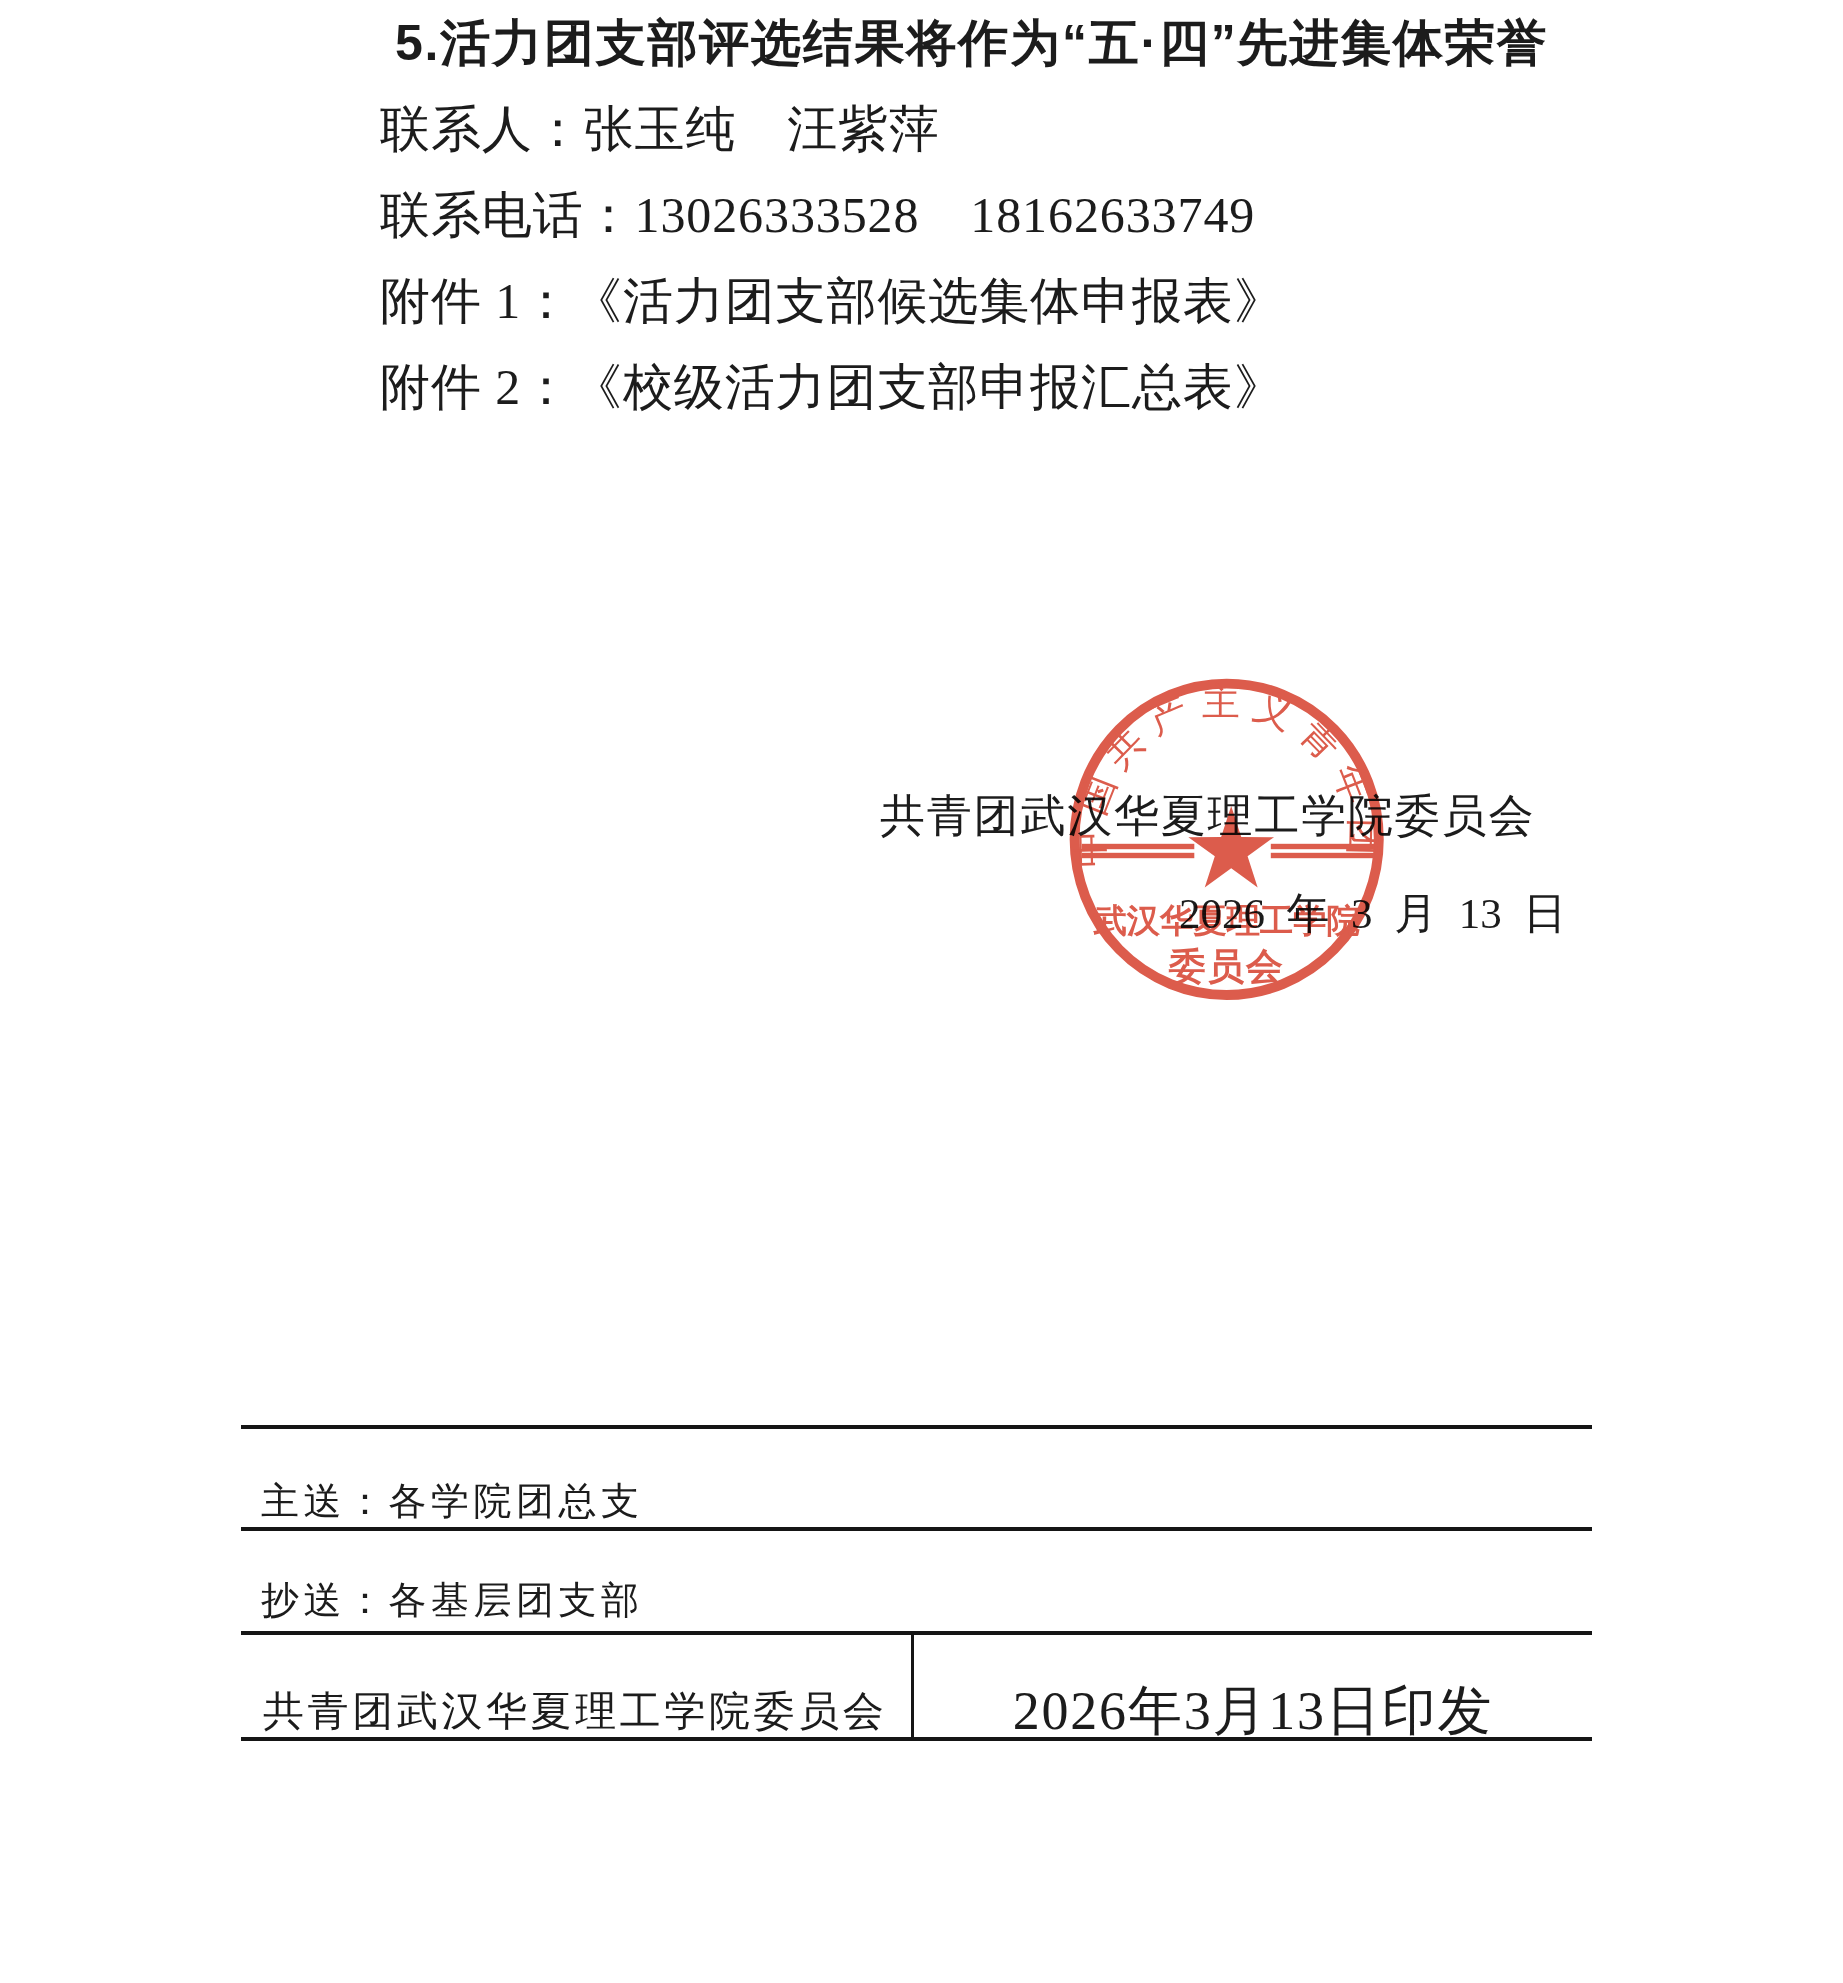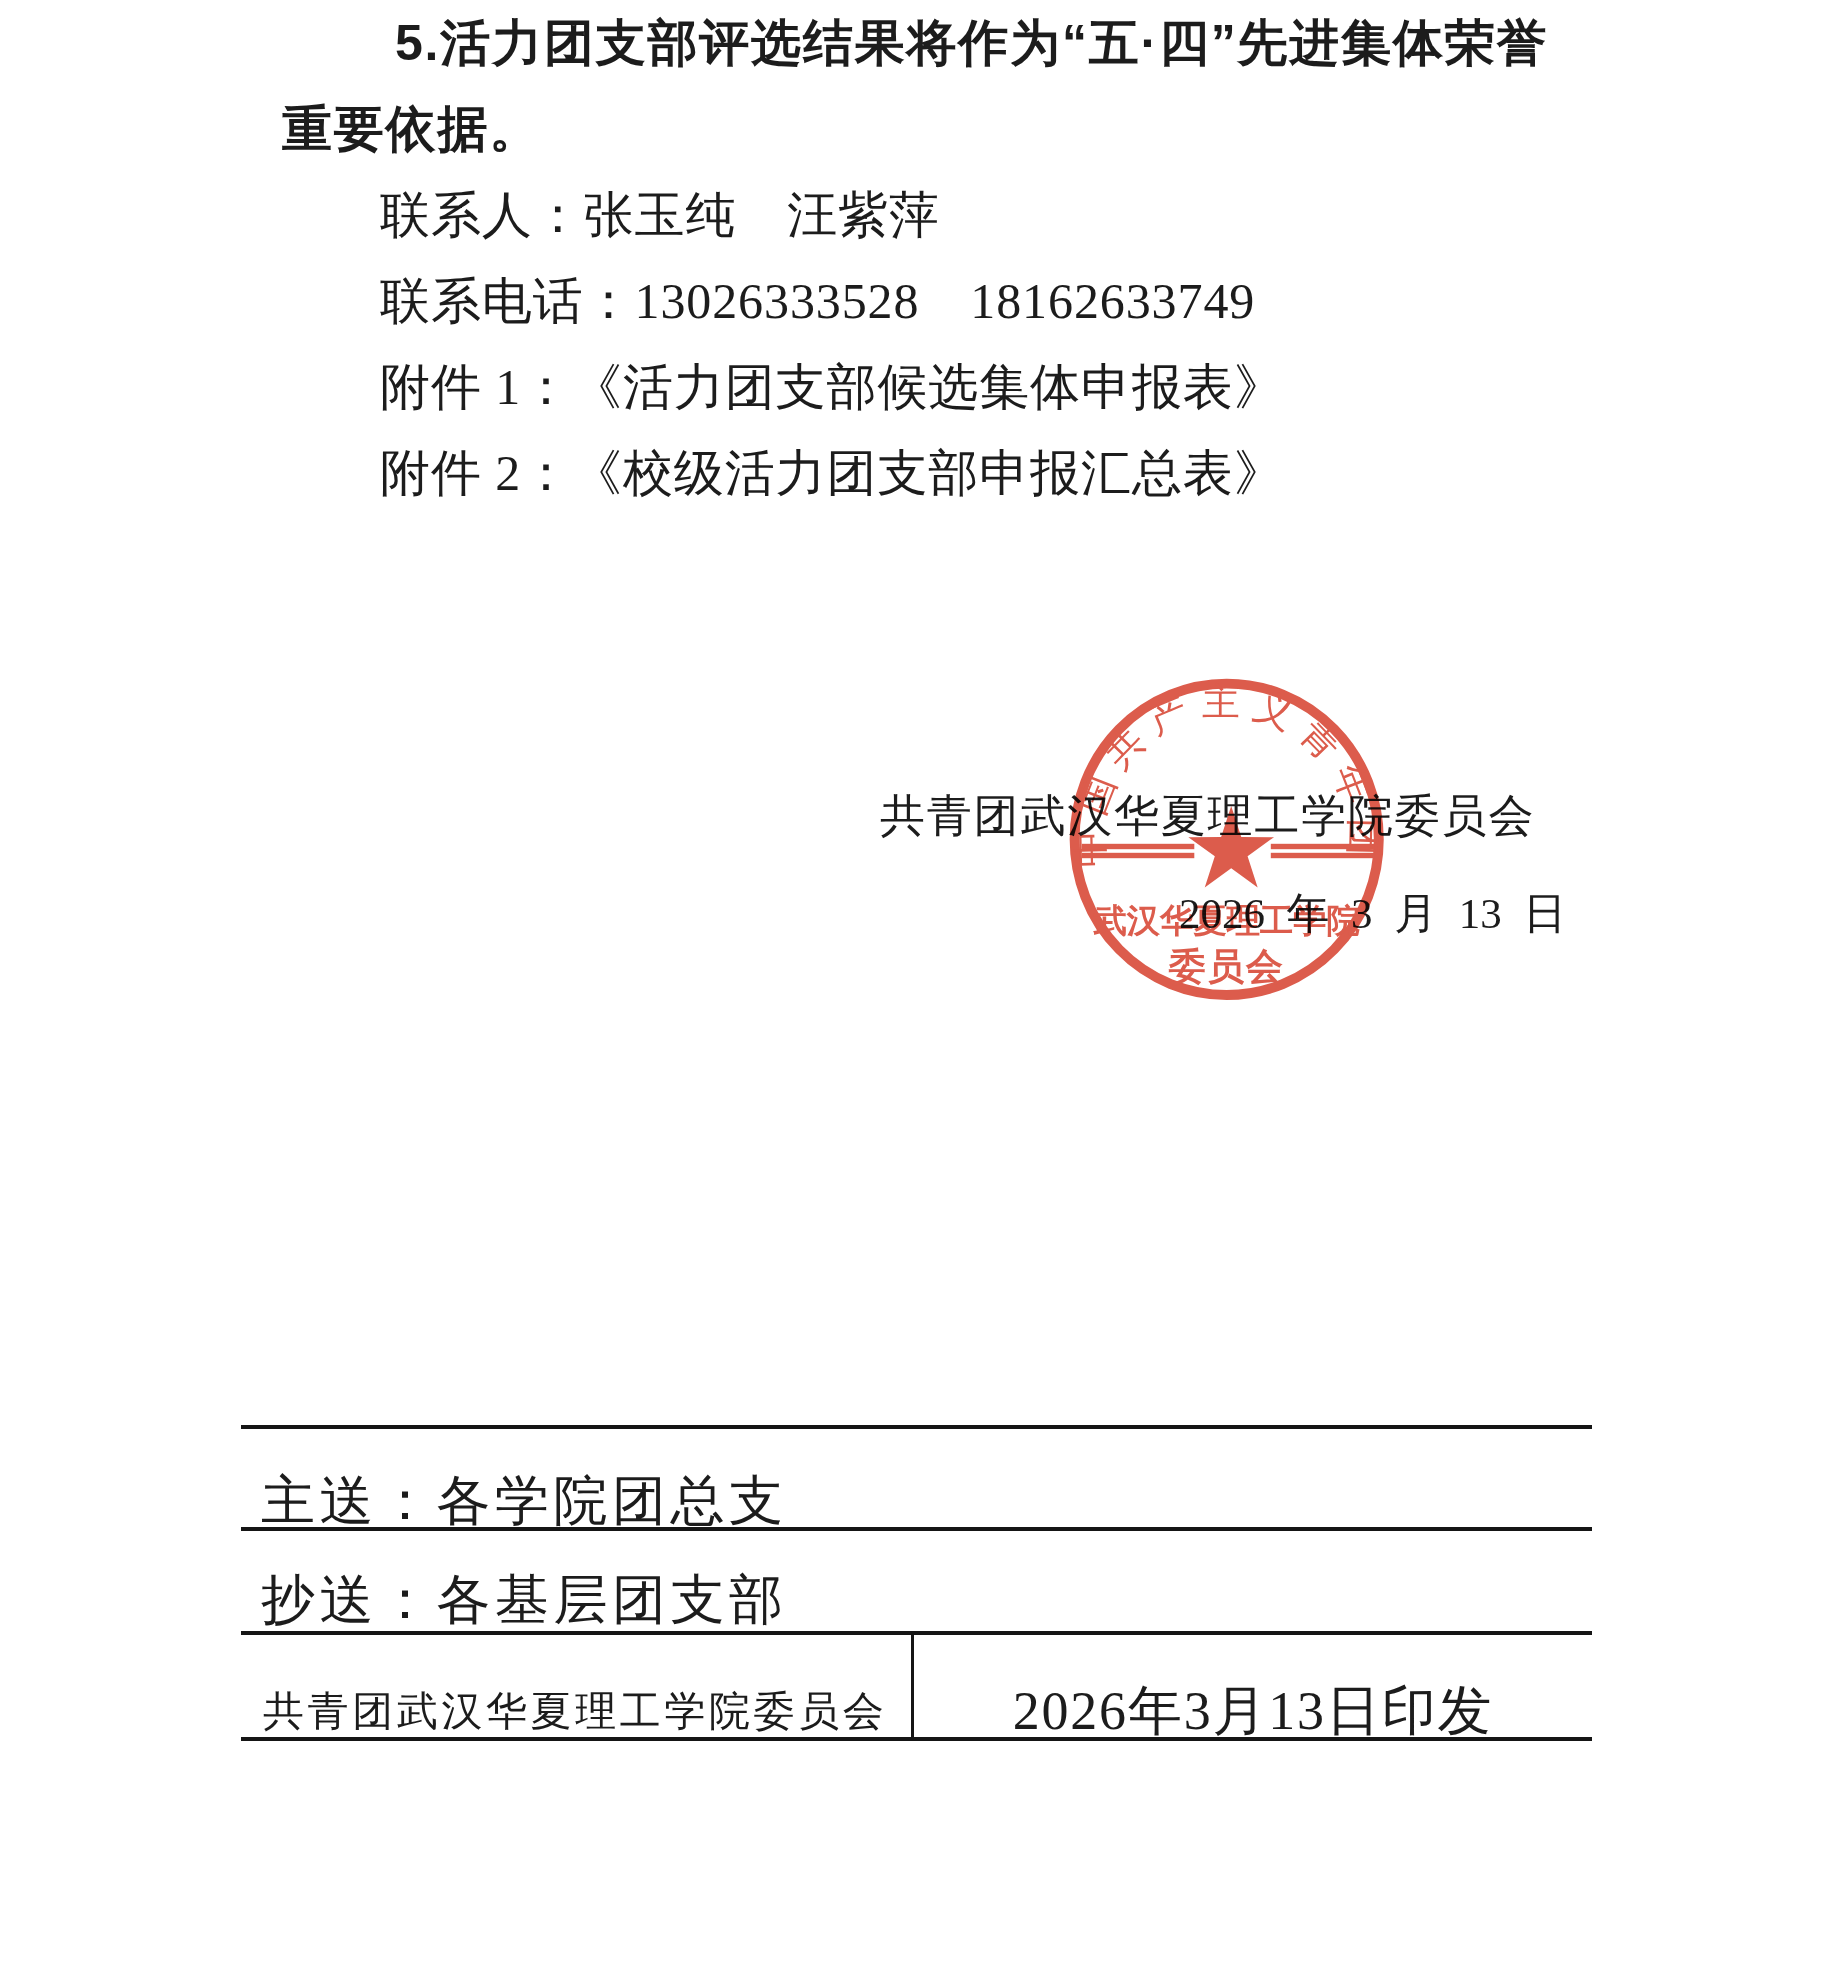--- a/index.html
+++ b/index.html
@@ -37,40 +37,39 @@
     mix-blend-mode:multiply;opacity:.9;
   }
   
   .rule{position:absolute;left:241px;width:1351px;height:3.6px;background:#151515;}
   .rule-a{top:1425px;}
   .rule-b{top:1527px;}
   .rule-c{top:1631px;}
   .rule-d{top:1737px;}
   .route-row{
     position:absolute;left:261px;
-    font-size:54px;line-height:54px;letter-spacing:4.5px;white-space:nowrap;
+    font-size:38px;line-height:54px;letter-spacing:4.5px;white-space:nowrap;
   }
   .route-main{top:1474px;}
   .route-copy{top:1573px;}
   .issuer-cell{
     position:absolute;left:263px;top:1684px;width:648px;
     font-size:41px;line-height:54px;letter-spacing:3.6px;white-space:nowrap;
   }
   .issue-date-cell{
     position:absolute;left:913px;top:1684px;width:680px;
     font-size:54px;line-height:54px;letter-spacing:1.8px;text-align:center;white-space:nowrap;
   }
   .vdivider{position:absolute;left:911px;top:1633px;width:2.7px;height:106px;background:#151515;}
 </style>
 </head>
 <body>
 
 <div class="doc-body">
   <div class="doc-line indent bold-hei">5.活力团支部评选结果将作为“五·四”先进集体荣誉</div>
-  <div class="doc-line bold-hei">重要依据。</div>
   <div class="doc-line indent">联系人：张玉纯　汪紫萍</div>
   <div class="doc-line indent">联系电话：13026333528　18162633749</div>
   <div class="doc-line indent">附件 1：《活力团支部候选集体申报表》</div>
   <div class="doc-line indent">附件 2：《校级活力团支部申报汇总表》</div>
 </div>
 
 <div class="signature">共青团武汉华夏理工学院委员会</div>
 <div class="sign-date">2026 年 3 月 13 日</div>
 
 <svg class="seal" viewBox="0 0 400 400" xmlns="http://www.w3.org/2000/svg" xmlns:xlink="http://www.w3.org/1999/xlink">

